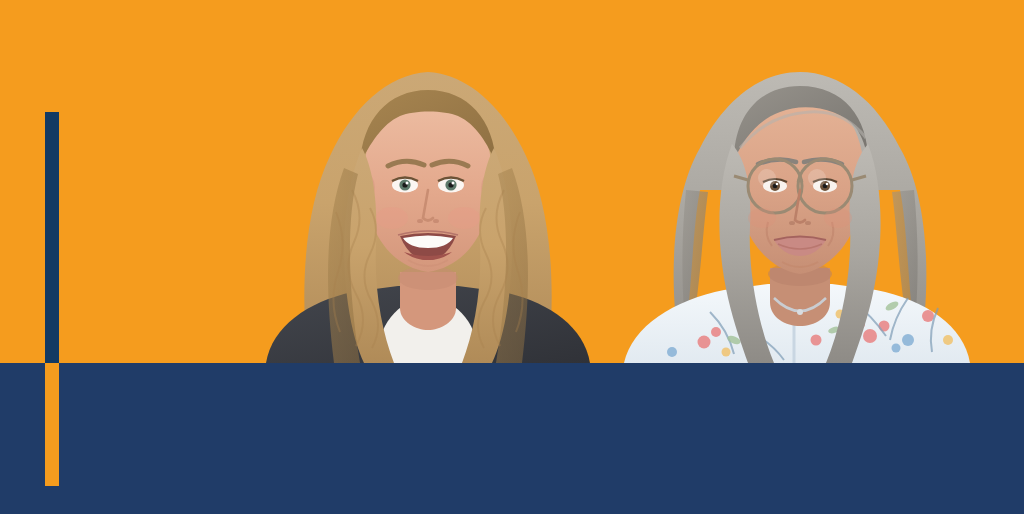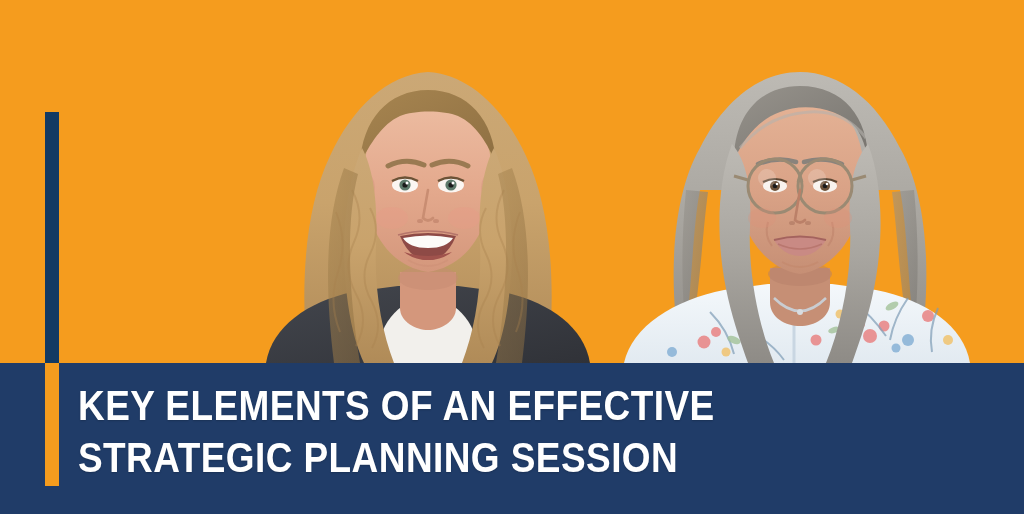--- a/index.html
+++ b/index.html
@@ -350,21 +350,17 @@
         <ellipse cx="154" cy="178" rx="14" ry="10" fill="#DD9279" opacity="0.3"></ellipse>
         <ellipse cx="230" cy="178" rx="14" ry="10" fill="#DD9279" opacity="0.3"></ellipse>
         <path d="M174 222 q18 10 36 0" stroke="#C08469" stroke-width="2" fill="none" opacity="0.45"></path>
       </g>
     </svg>
   </div>
 
   <div class="accent-top"></div>
   <div class="accent-bottom"></div>
 
-  <div class="title-block">
-    <span class="title-line">KEY ELEMENTS OF AN EFFECTIVE</span>
-    <span class="title-line">STRATEGIC PLANNING SESSION</span>
-  </div>
 
   <span class="sr-only">Smiling woman with long wavy blonde hair, wearing a white top under a dark charcoal cardigan</span>
   <span class="sr-only">Smiling woman with a shoulder-length silver-grey bob and round wire-rim glasses, wearing a white floral-print blouse</span>
 
 </div>
 
 </body></html>

